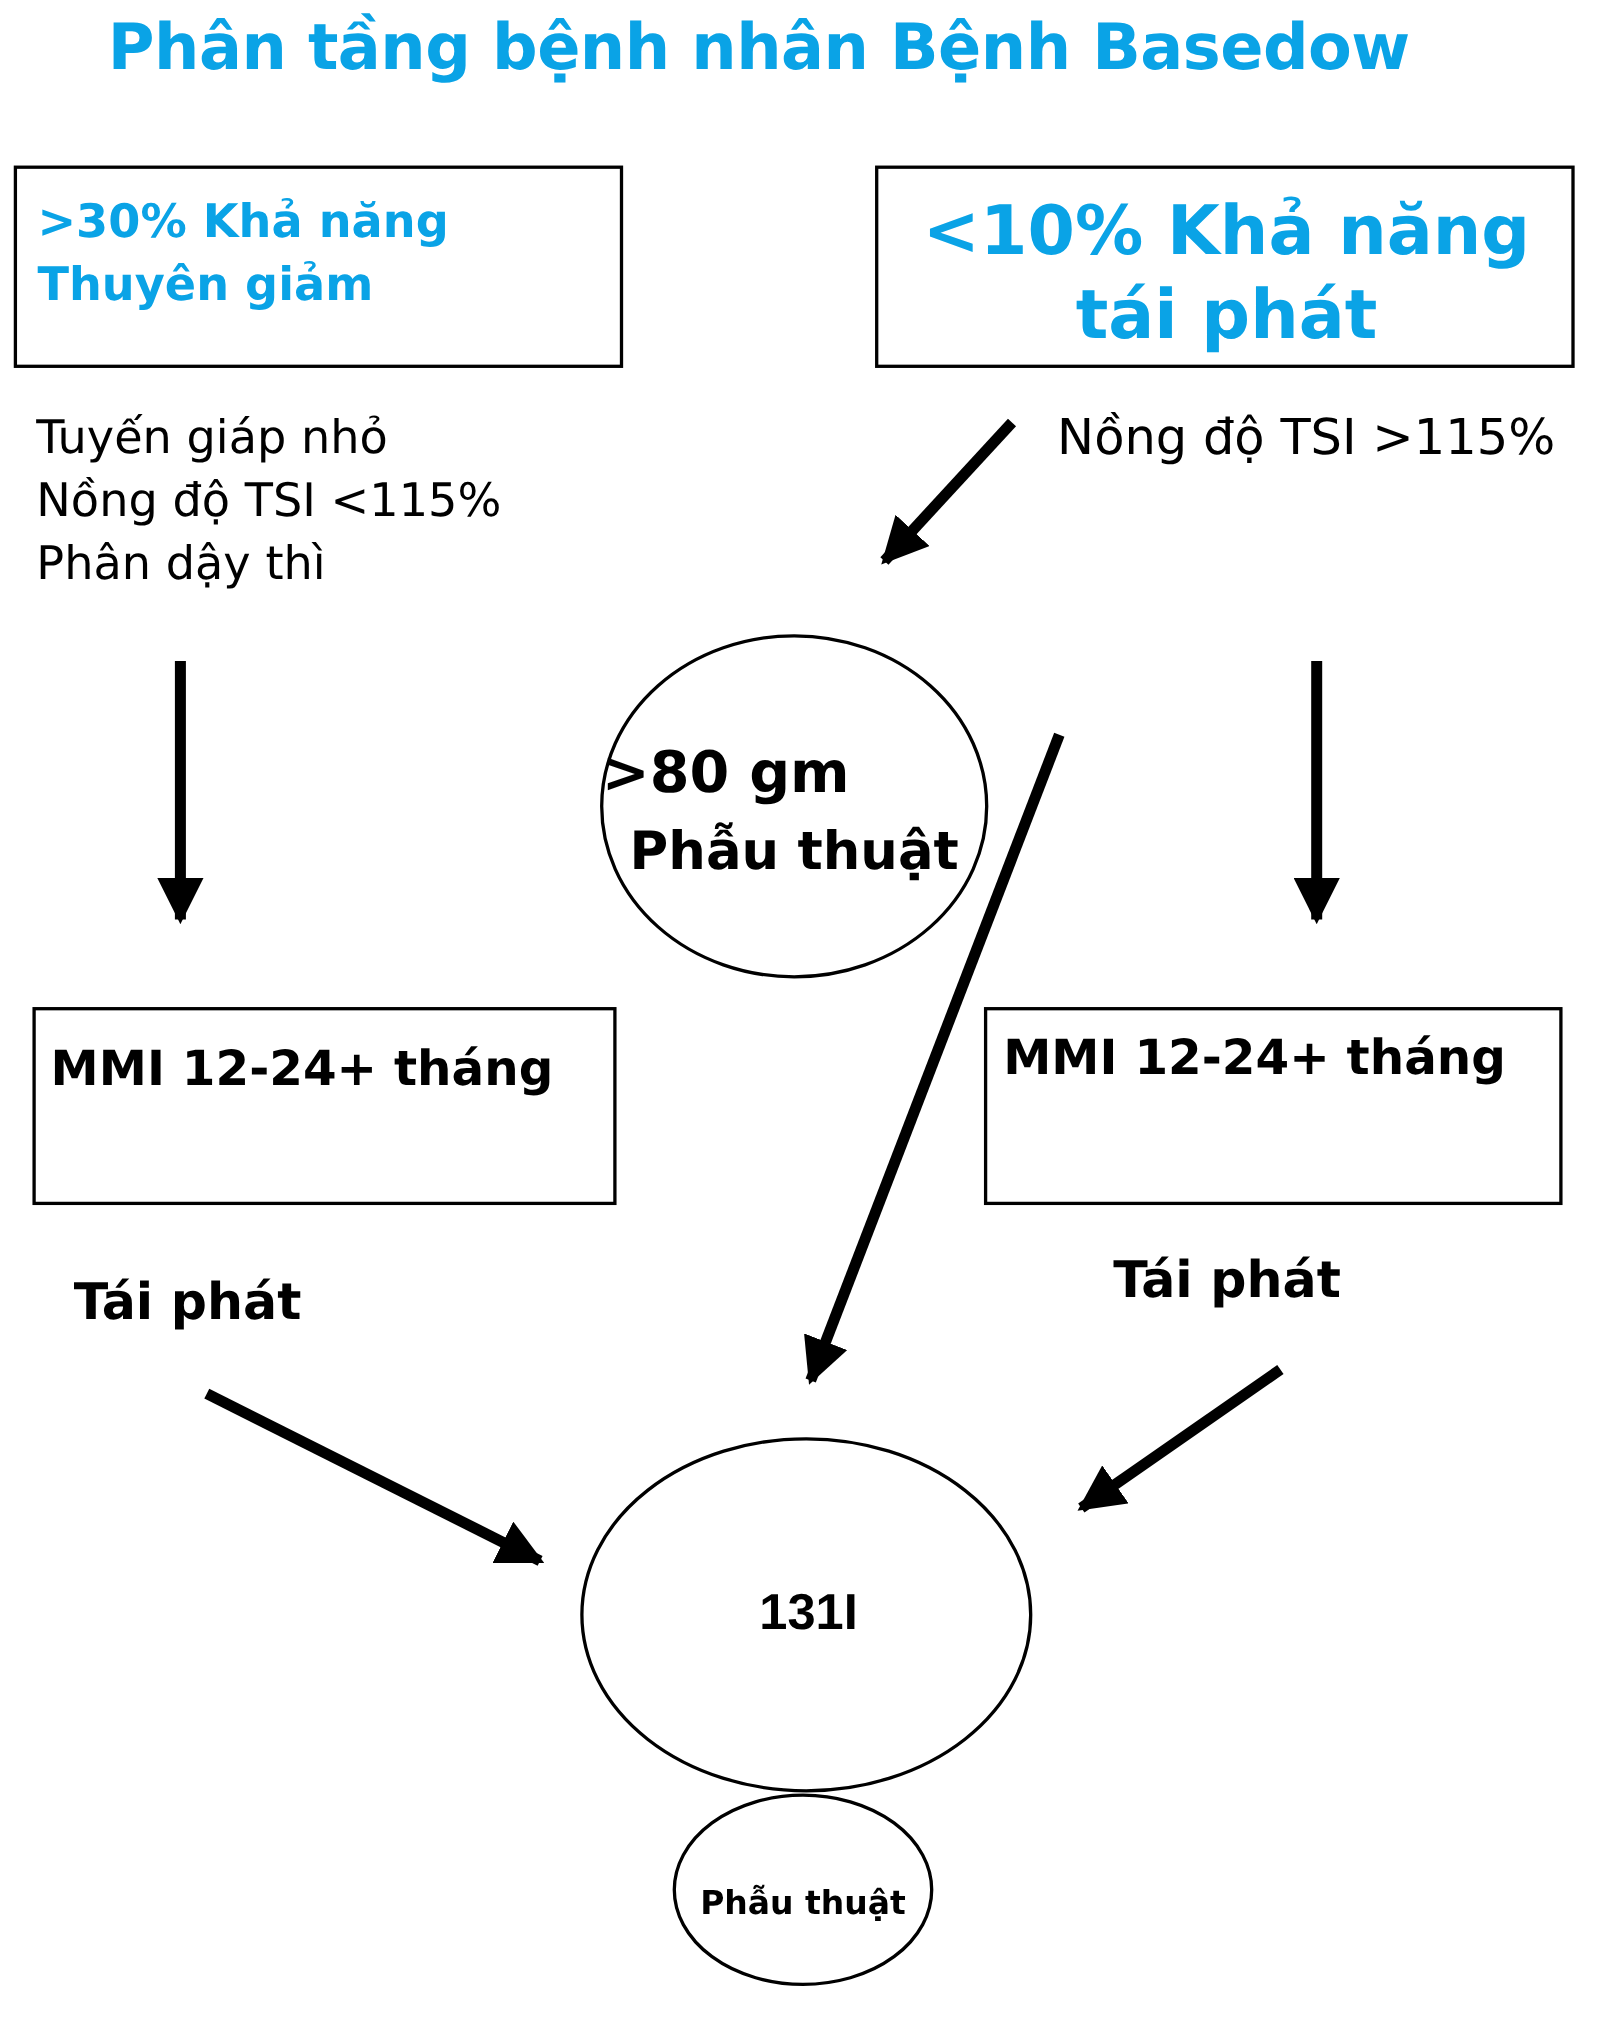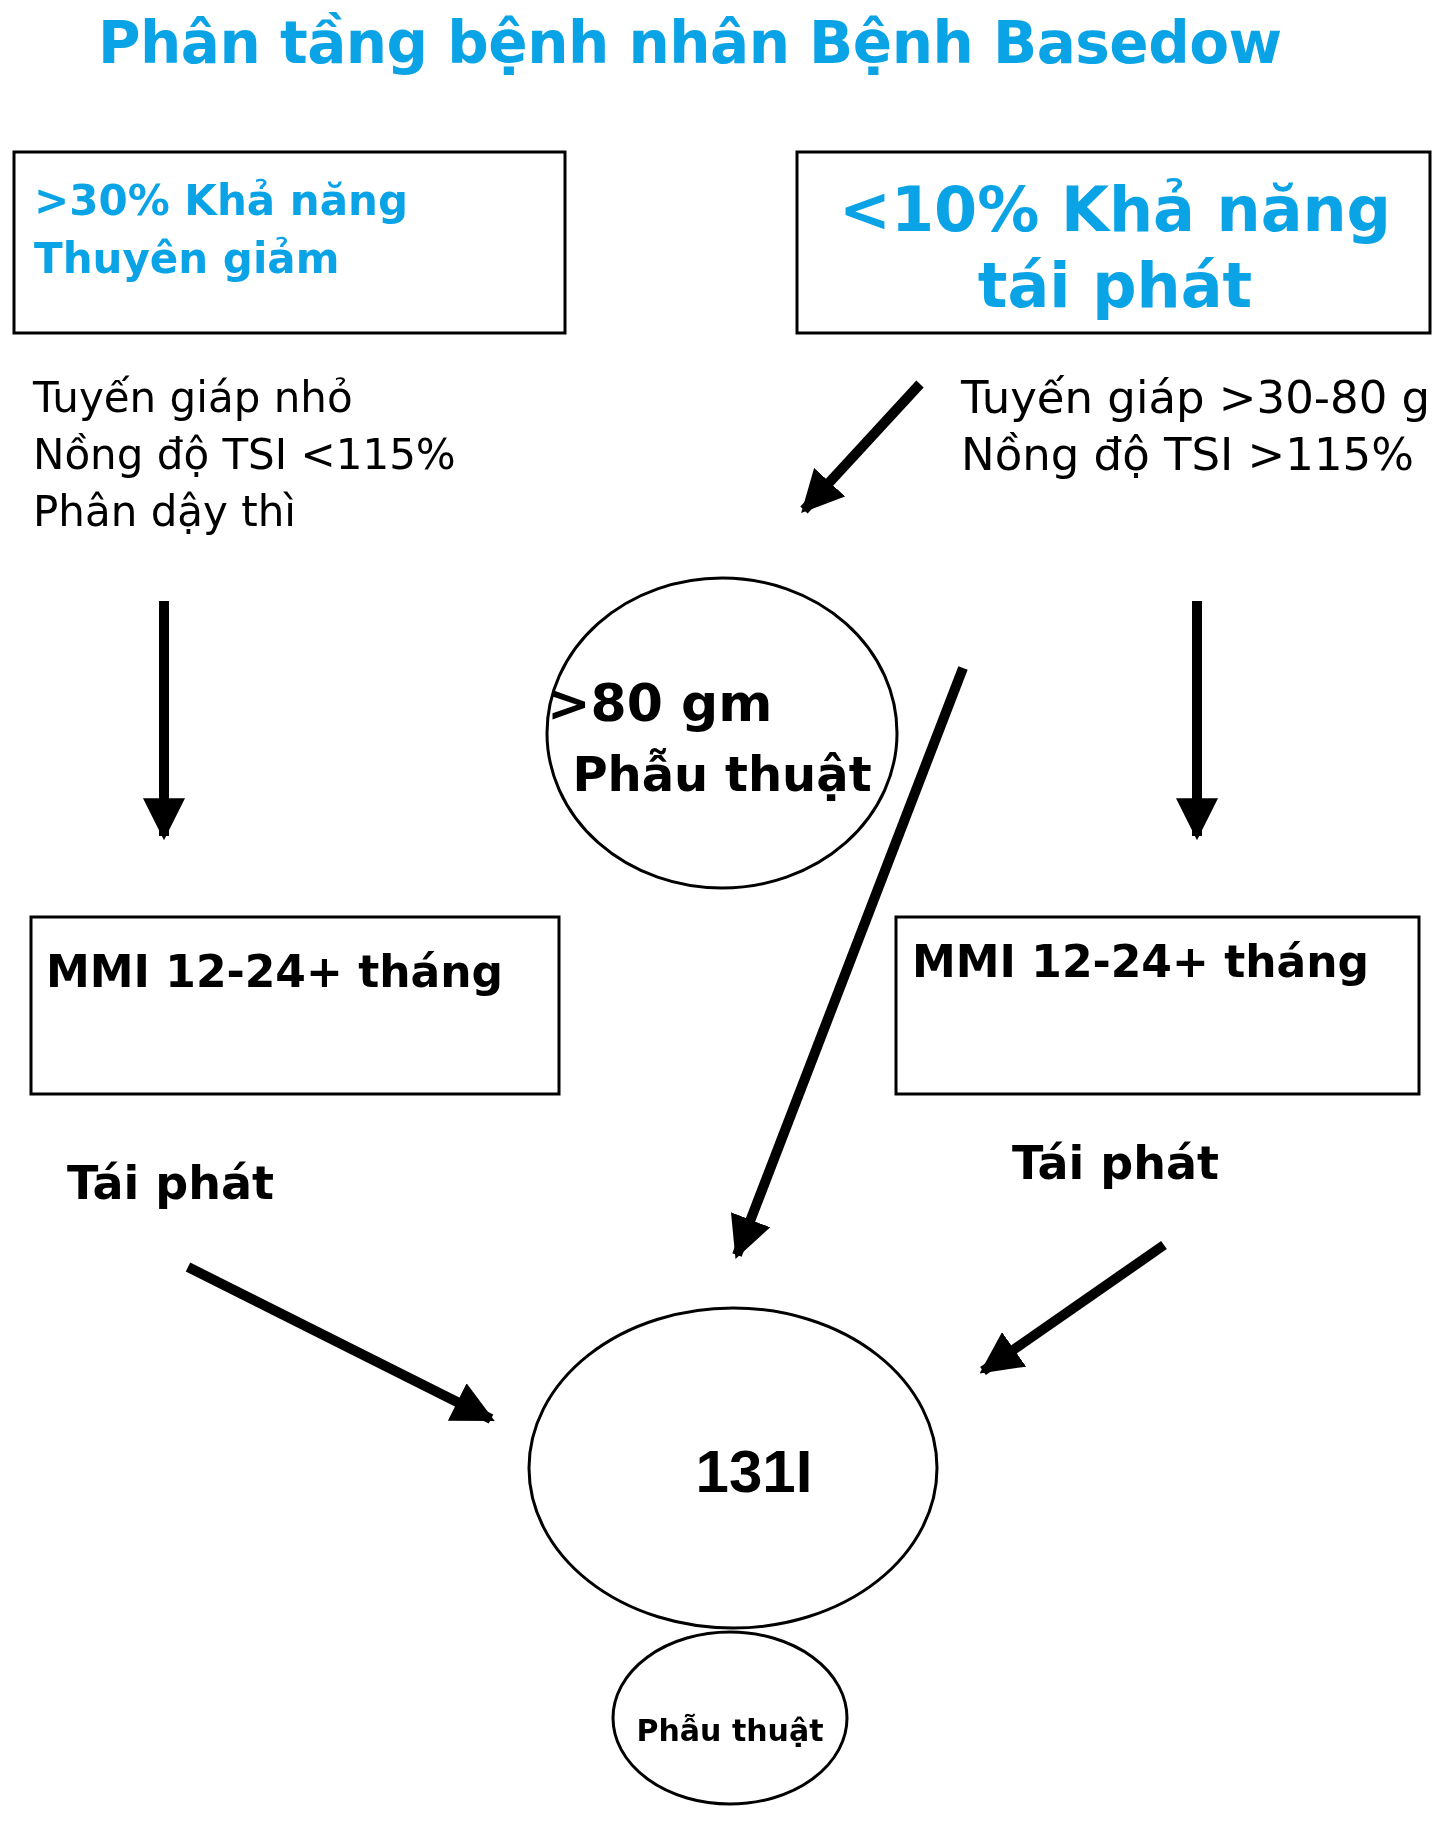--- a/index.html
+++ b/index.html
@@ -13,21 +13,21 @@
   #lbox-text { left: 34px; top: 172px; font-size: 42px; line-height: 58px; }
   #rbox-text { left: 797px; width: 636px; top: 172px; font-size: 62px; line-height: 76px; text-align: center; }
   #lcrit { left: 33px; top: 369px; font-size: 42px; line-height: 57px; font-family: "DejaVu Sans", sans-serif; }
   #rcrit { left: 961px; top: 369px; font-size: 45px; line-height: 57px; }
   #e1-line1 { left: 547px; width: 350px; top: 677px; font-size: 52px; text-align: left; font-weight: bold; }
   #e1-line2 { left: 547px; width: 350px; top: 750px; font-size: 48px; text-align: center; font-weight: bold; }
   #lmmi { left: 46px; top: 950px; font-size: 44px; font-weight: bold; }
   #rmmi { left: 912px; top: 940px; font-size: 44px; font-weight: bold; }
   #ltai { left: 67px; top: 1160px; font-size: 46px; font-weight: bold; }
   #rtai { left: 1012px; top: 1140px; font-size: 46px; font-weight: bold; }
-  #big-label { left: 550px; width: 408px; top: 1442px; font-size: 60px; text-align: center; font-family: "Liberation Sans", sans-serif; font-weight: bold; }
+  #big-label { left: 531px; width: 408px; top: 1442px; font-size: 46px; text-align: center; font-family: "Liberation Sans", sans-serif; font-weight: bold; }
   #small-label { left: 614px; width: 232px; top: 1716px; font-size: 30px; text-align: center; font-weight: bold; }
 </style>
 </head>
 <body>
 
 <svg id="diagram" width="1453" height="1835" viewBox="0 0 1453 1835">
   <defs>
     <marker id="ah" viewBox="0 0 10 10" refX="9" refY="5" markerWidth="4.2" markerHeight="4.2" orient="auto" markerUnits="strokeWidth">
       <path d="M0,0 L10,5 L0,10 z" fill="#000"></path>
     </marker>
@@ -64,21 +64,20 @@
   <div>tái phát</div>
 </div>
 
 <div class="t black" id="lcrit">
   <div>Tuyến giáp nhỏ</div>
   <div>Nồng độ TSI &lt;115%</div>
   <div>Phân dậy thì</div>
 </div>
 
 <div class="t black" id="rcrit">
-  <div>Tuyến giáp &gt;30-80 g</div>
   <div>Nồng độ TSI &gt;115%</div>
 </div>
 
 <div class="t black" id="e1-line1">&gt;80 gm</div>
 <div class="t black" id="e1-line2">Phẫu thuật</div>
 
 <div class="t black" id="lmmi">MMI 12-24+ tháng</div>
 <div class="t black" id="rmmi">MMI 12-24+ tháng</div>
 
 <div class="t black" id="ltai">Tái phát</div>

